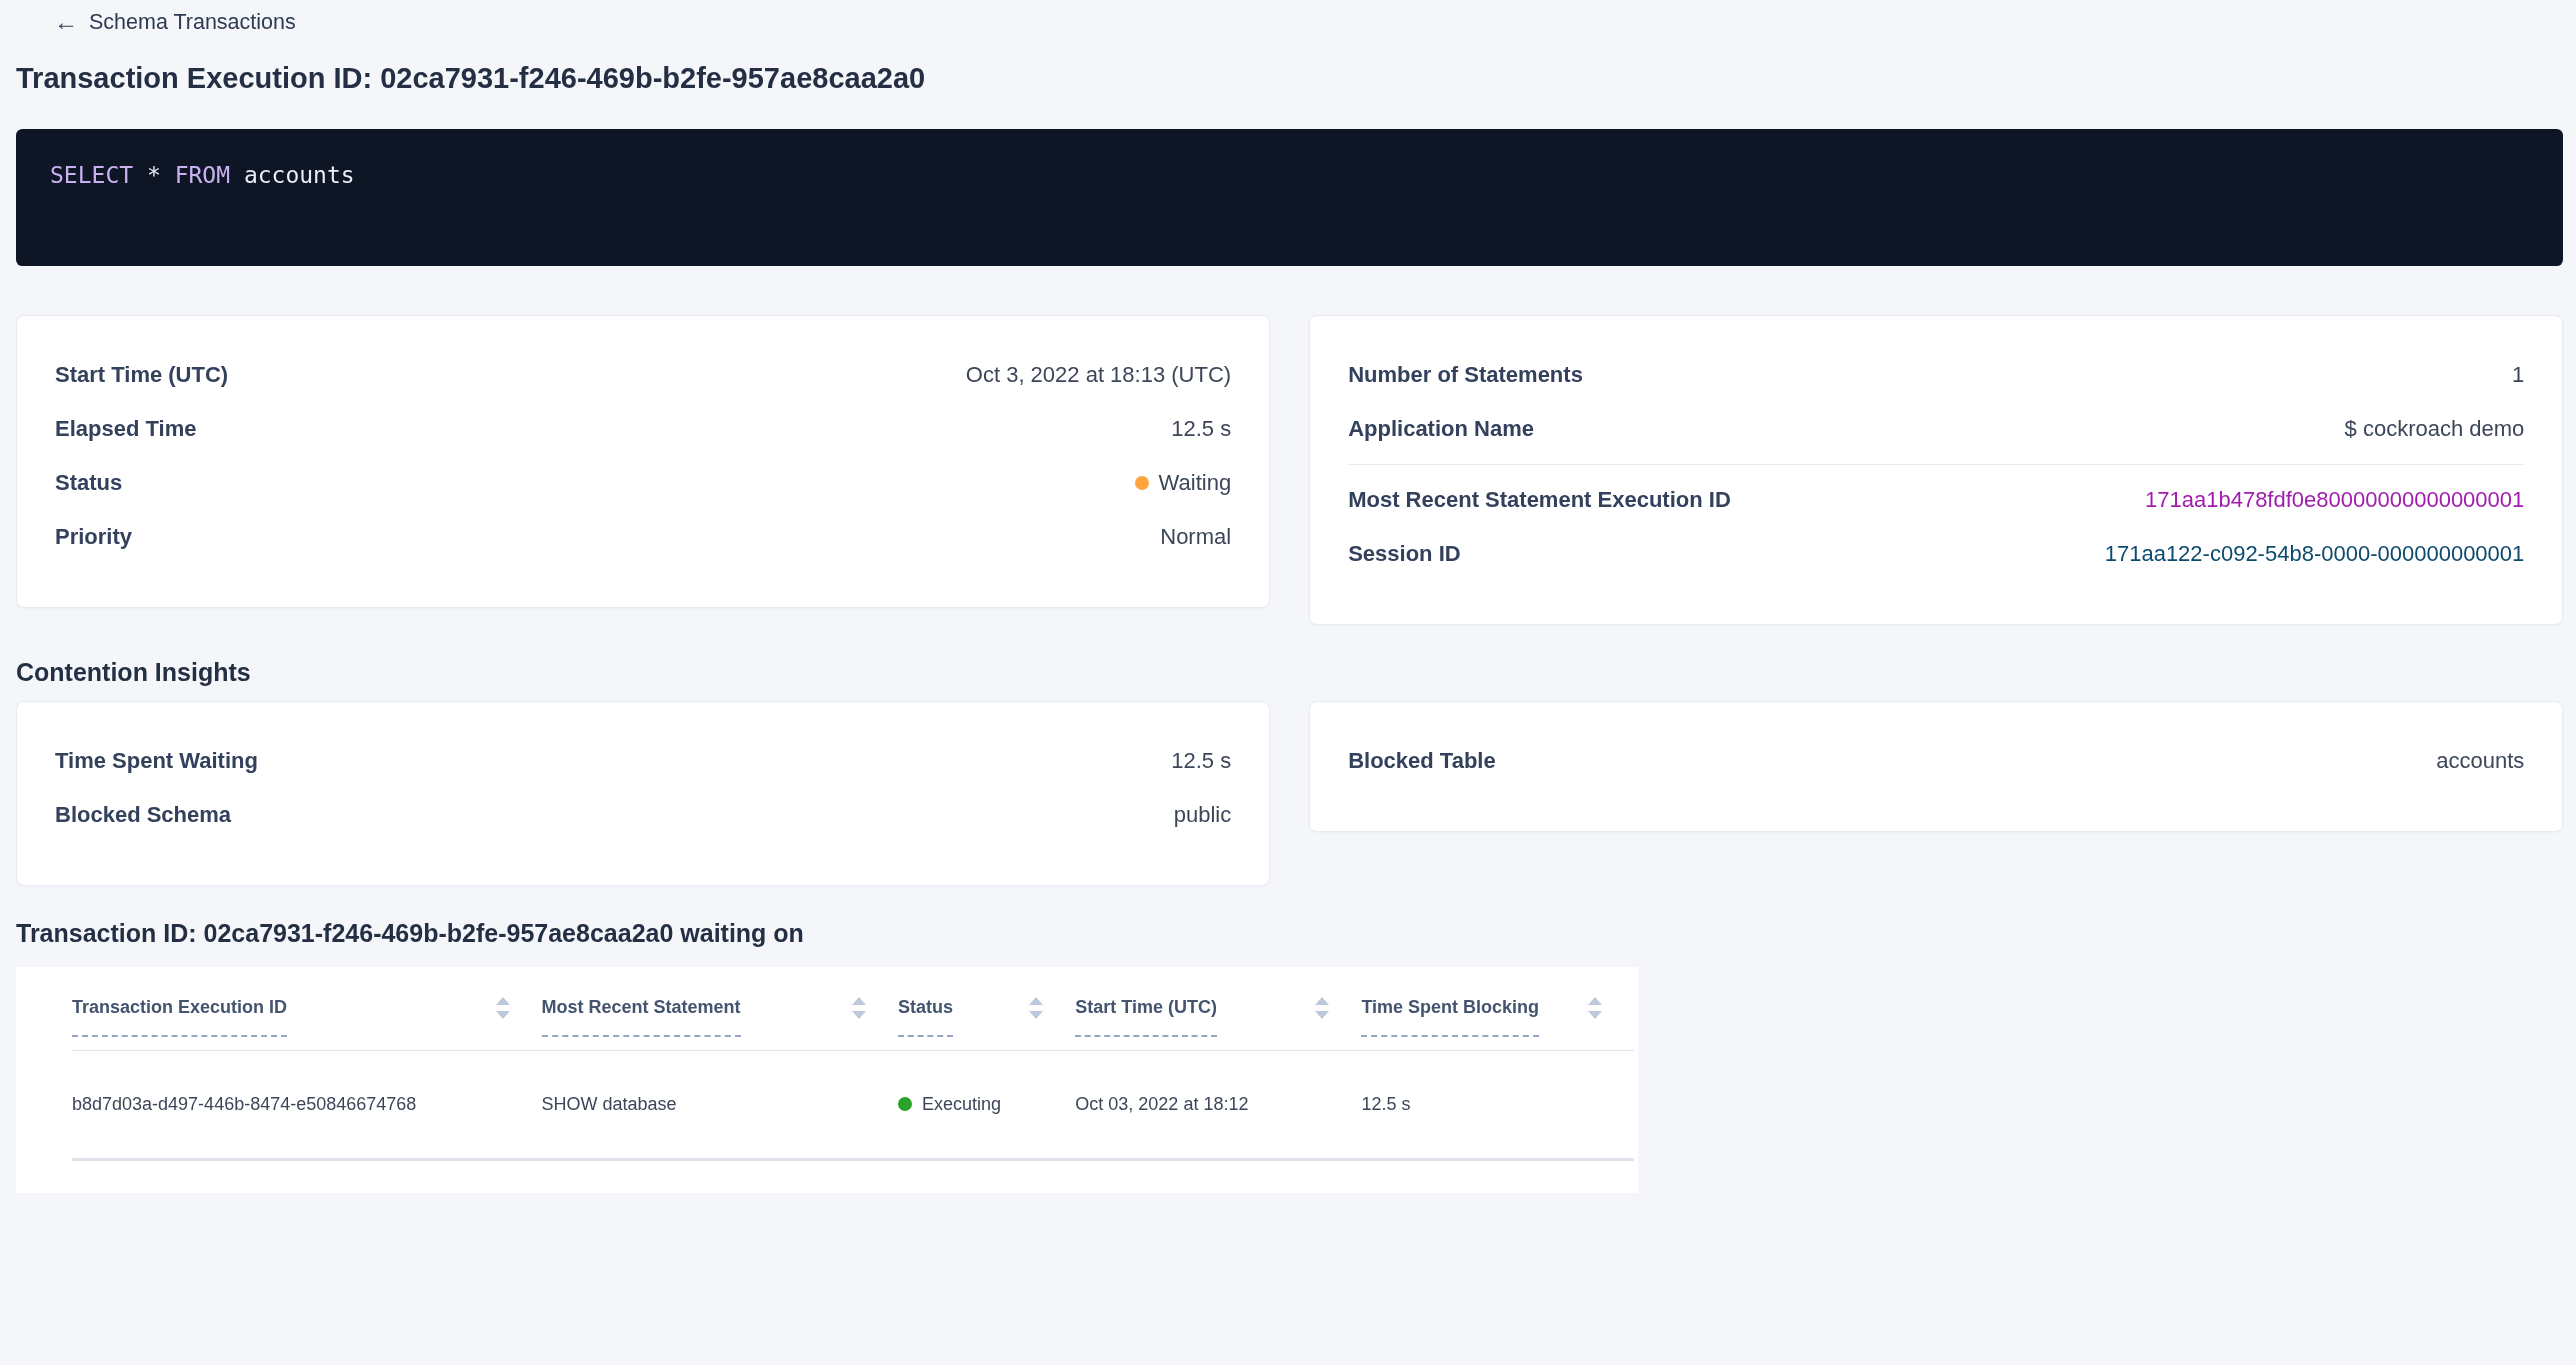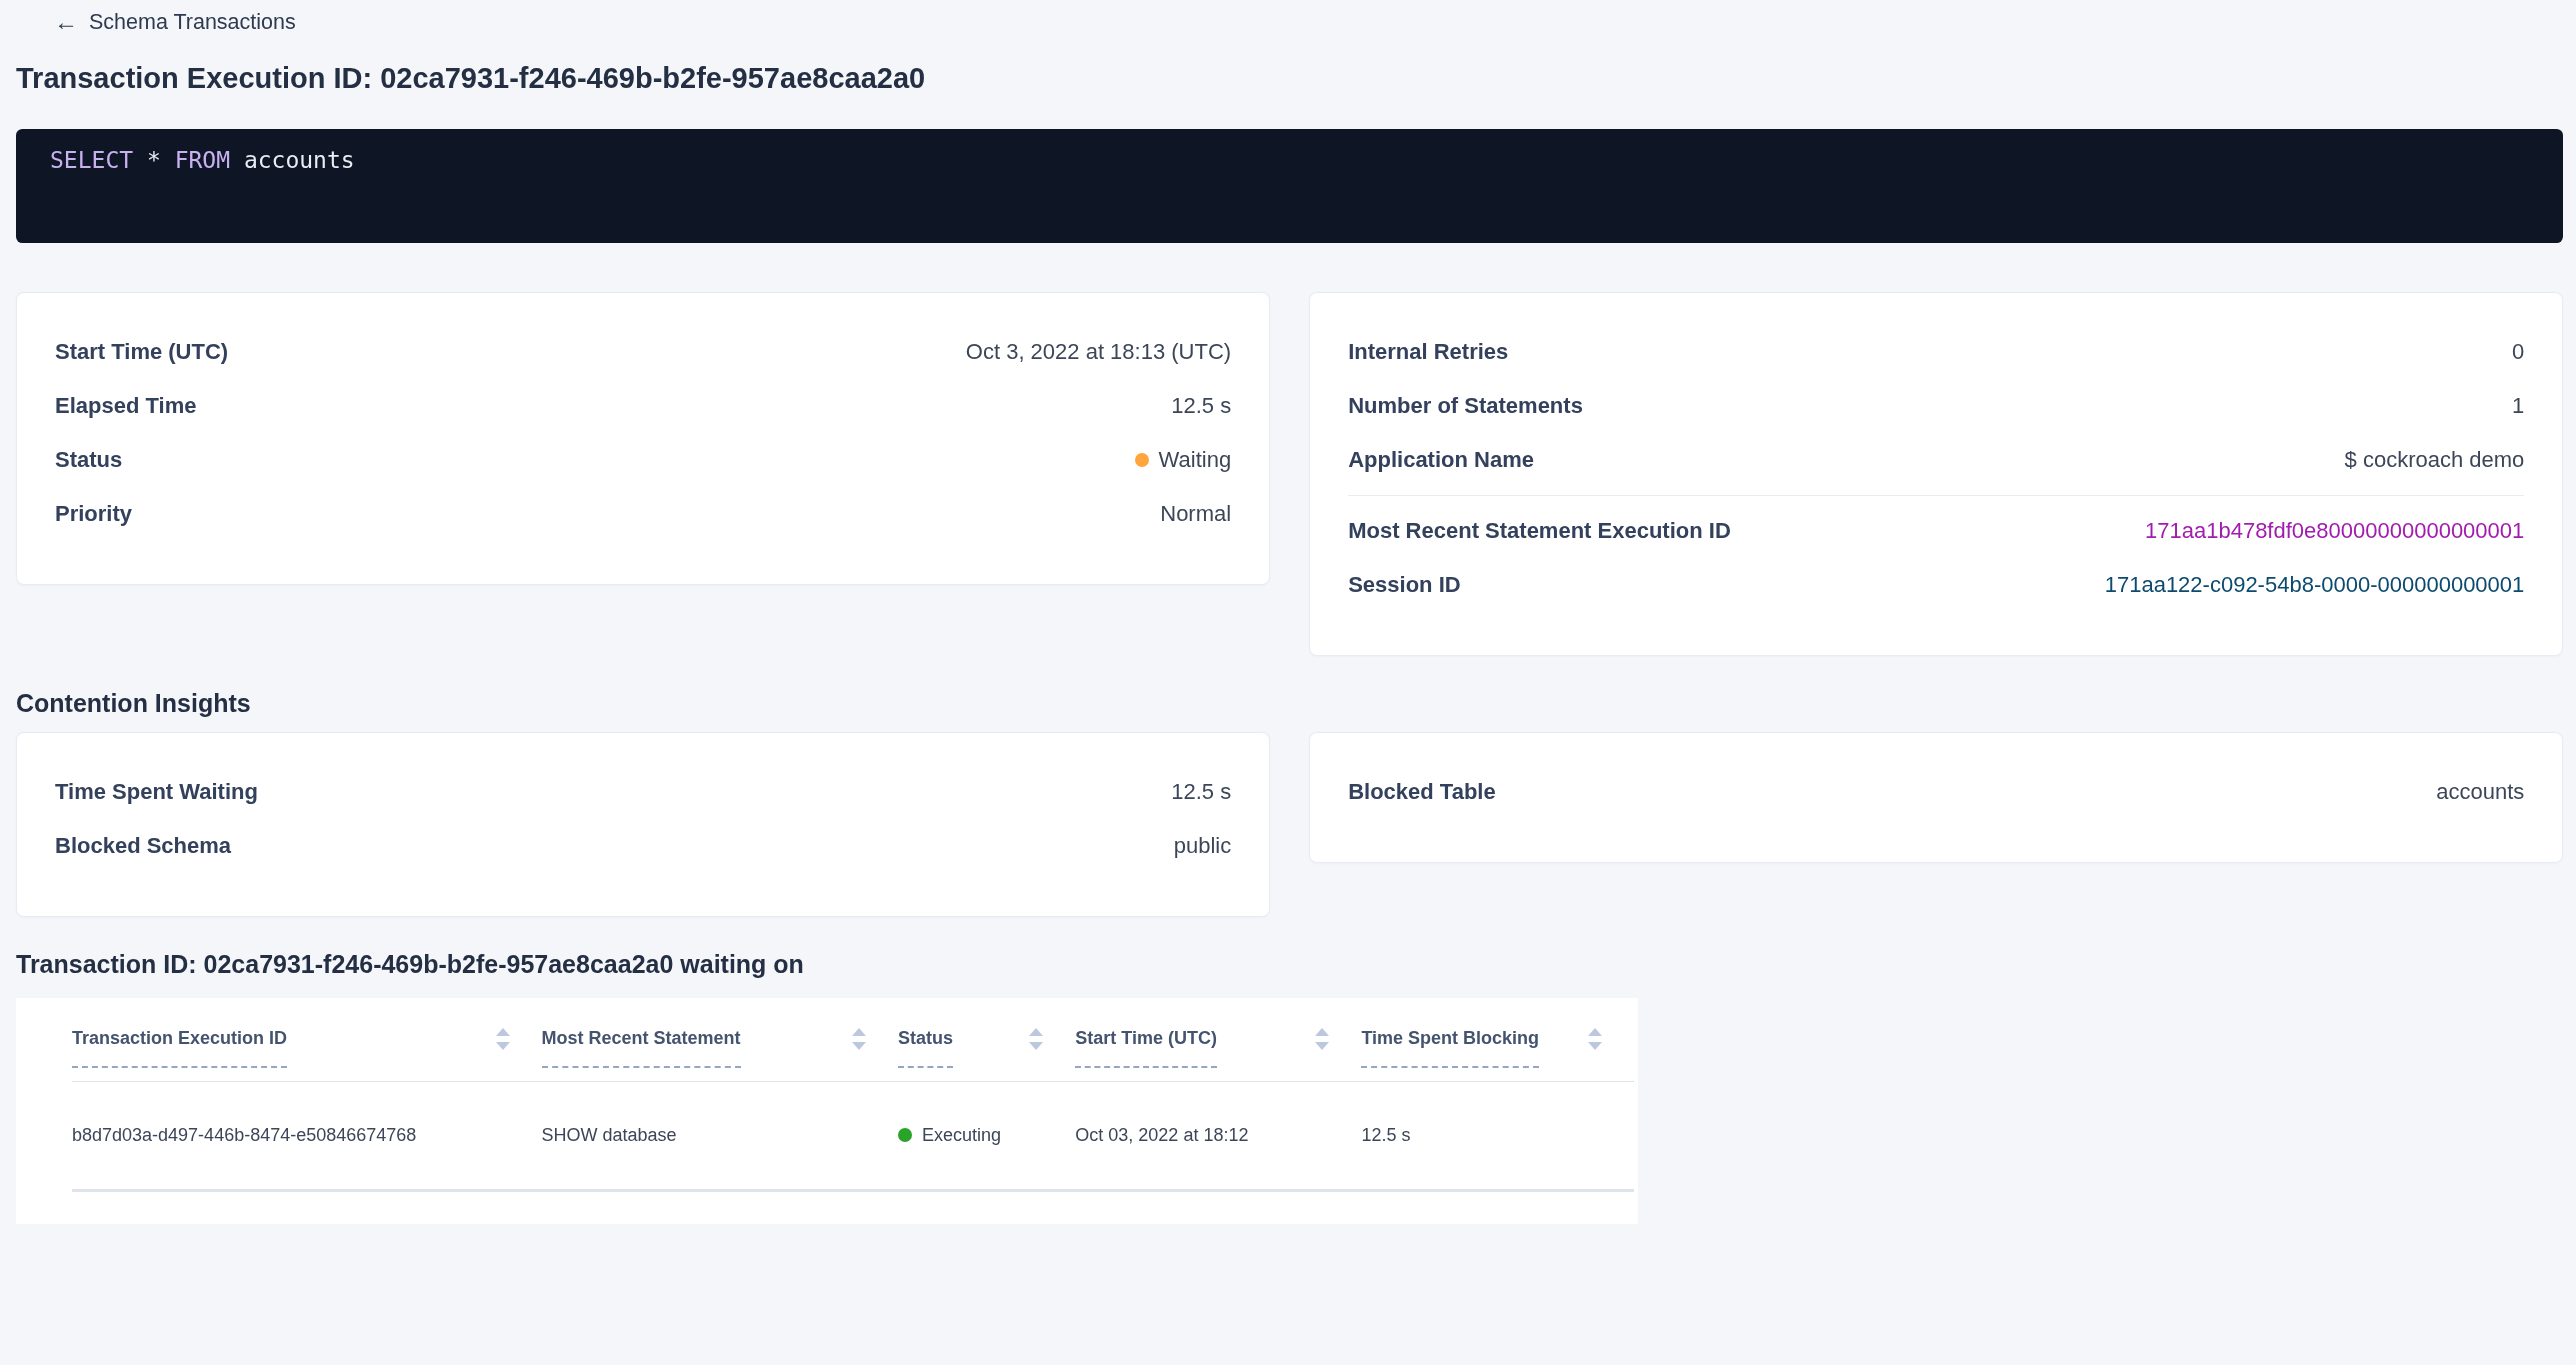--- a/index.html
+++ b/index.html
@@ -32,24 +32,24 @@
     font-size: 29px;
     line-height: 37px;
     font-weight: 700;
     color: #242f44;
   }
 
   
   .sql-box {
     box-sizing: border-box;
     margin: 32px 13.5px 0 16px;
-    height: 114px;
+    height: 137px;
     border-radius: 6.4px;
     background: #0e1626;
-    padding: 15px 34px;
+    padding: 30px 34px;
     font-family: "DejaVu Sans Mono", monospace;
     font-size: 23px;
     line-height: 32px;
     color: #e9edf4;
   }
   .sql-box span { white-space: pre; }
   .sql-kw { color: #c9b1f1; }
 
   
   .cards-grid {
@@ -186,24 +186,20 @@
         <span>Waiting</span>
       </span>
     </div>
     <div class="info-row">
       <span class="info-label">Priority</span>
       <span class="info-value">Normal</span>
     </div>
   </div>
 
   <div class="card">
-    <div class="info-row">
-      <span class="info-label">Internal Retries</span>
-      <span class="info-value">0</span>
-    </div>
     <div class="info-row">
       <span class="info-label">Number of Statements</span>
       <span class="info-value">1</span>
     </div>
     <div class="info-row">
       <span class="info-label">Application Name</span>
       <span class="info-value">$ cockroach demo</span>
     </div>
     <hr class="card-divider">
     <div class="info-row">

